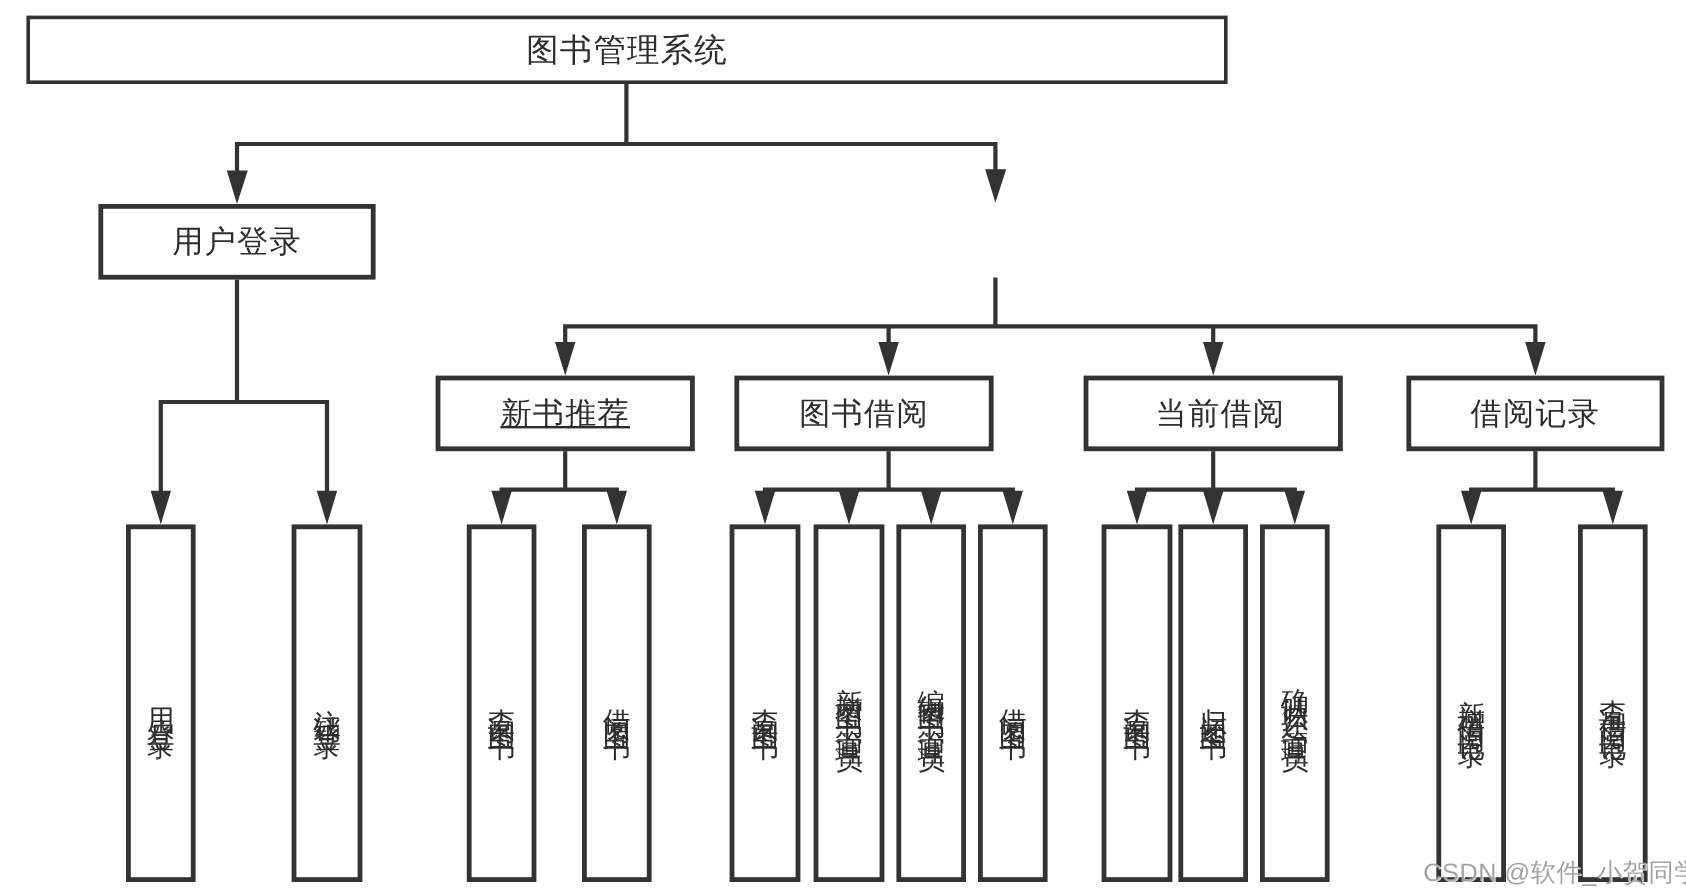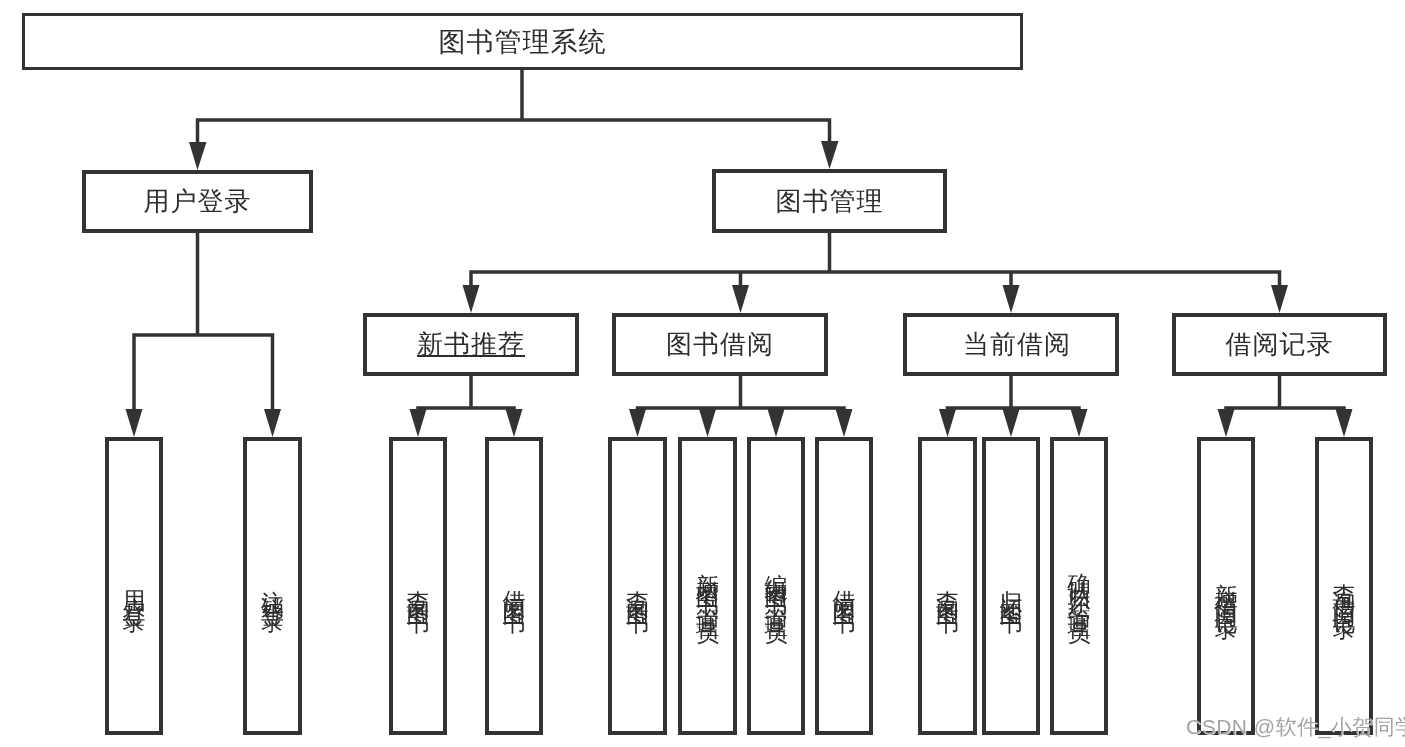--- a/index.html
+++ b/index.html
@@ -90,23 +90,20 @@
       M1335.5 409 H1352.5 L1344 437 Z"></path>
   </svg>
 
   <div class="box hbox rootbox" style="left:22px;top:13px;width:1001px;height:57px;">
     <span>图书管理系统</span>
   </div>
 
   <div class="box hbox" style="left:82px;top:170px;width:231px;height:63px;">
     <span>用户登录</span>
   </div>
-  <div class="box hbox" style="left:712px;top:169px;width:235px;height:64px;">
-    <span>图书管理</span>
-  </div>
 
   <div class="box hbox" style="left:363px;top:313px;width:216px;height:63px;text-decoration:underline;">
     <span>新书推荐</span>
   </div>
   <div class="box hbox" style="left:612px;top:313px;width:216px;height:63px;">
     <span>图书借阅</span>
   </div>
   <div class="box hbox" style="left:903px;top:313px;width:216px;height:63px;padding-left:12px;">
     <span>当前借阅</span>
   </div>

